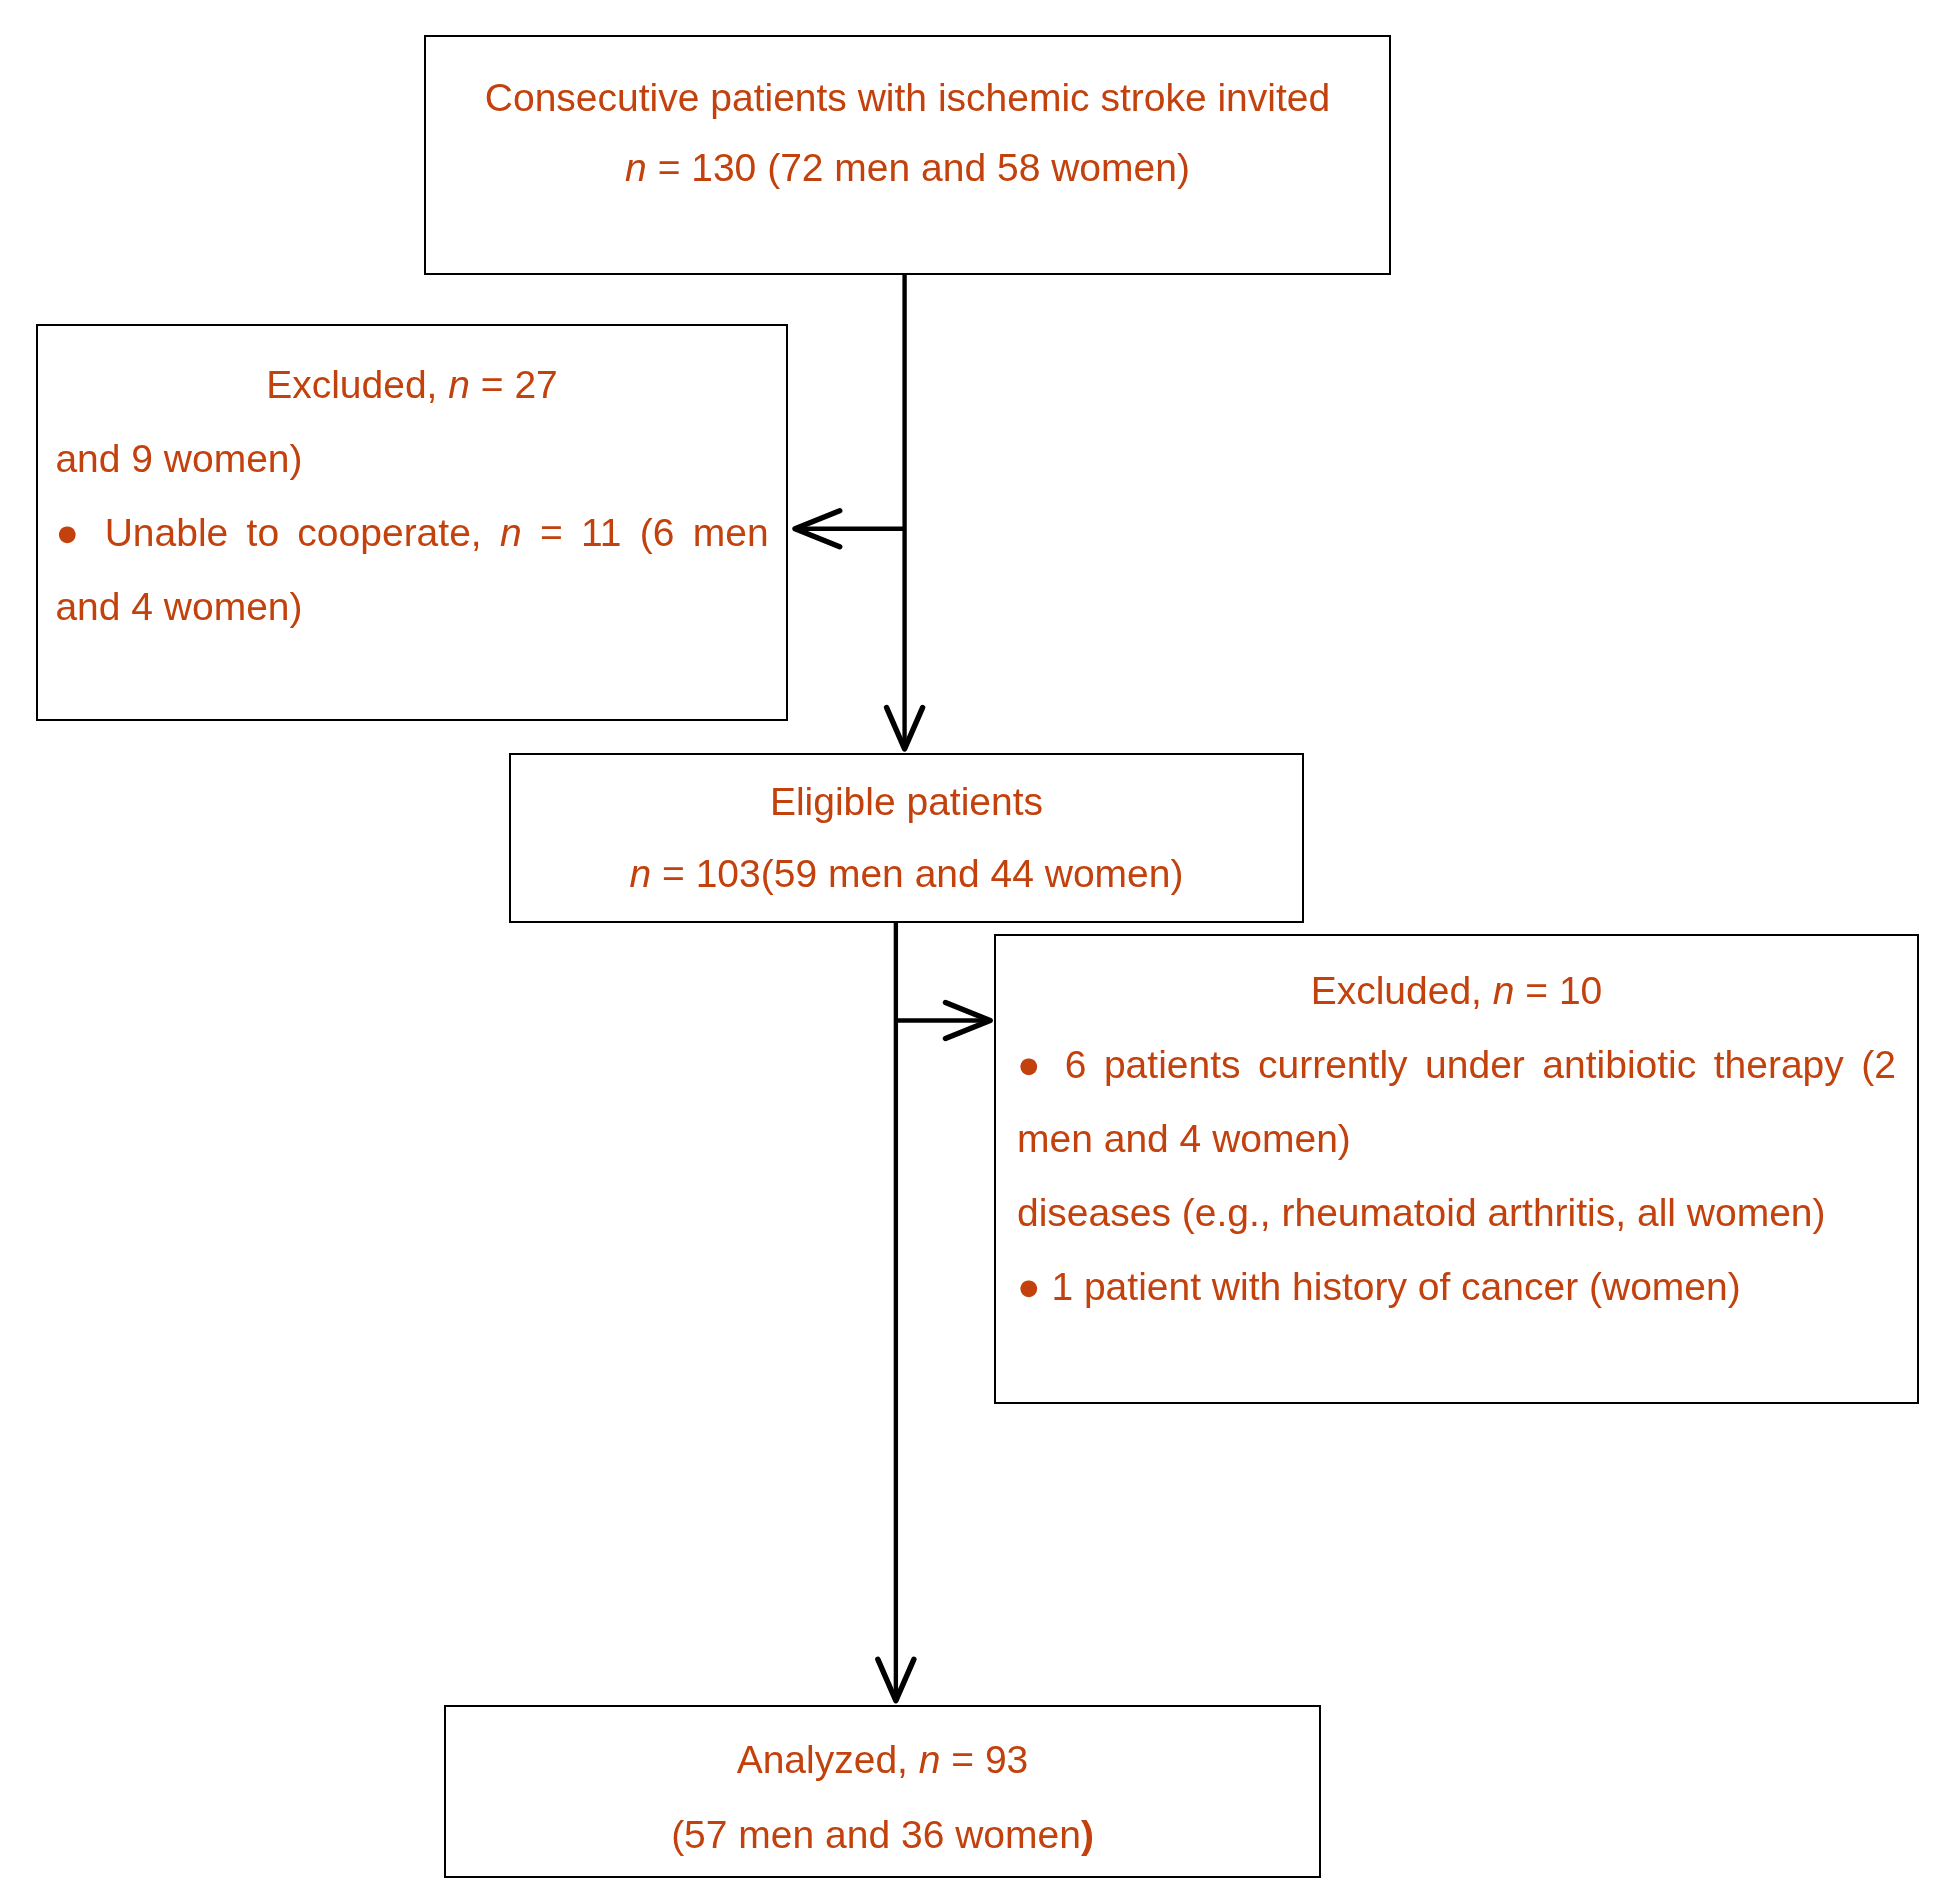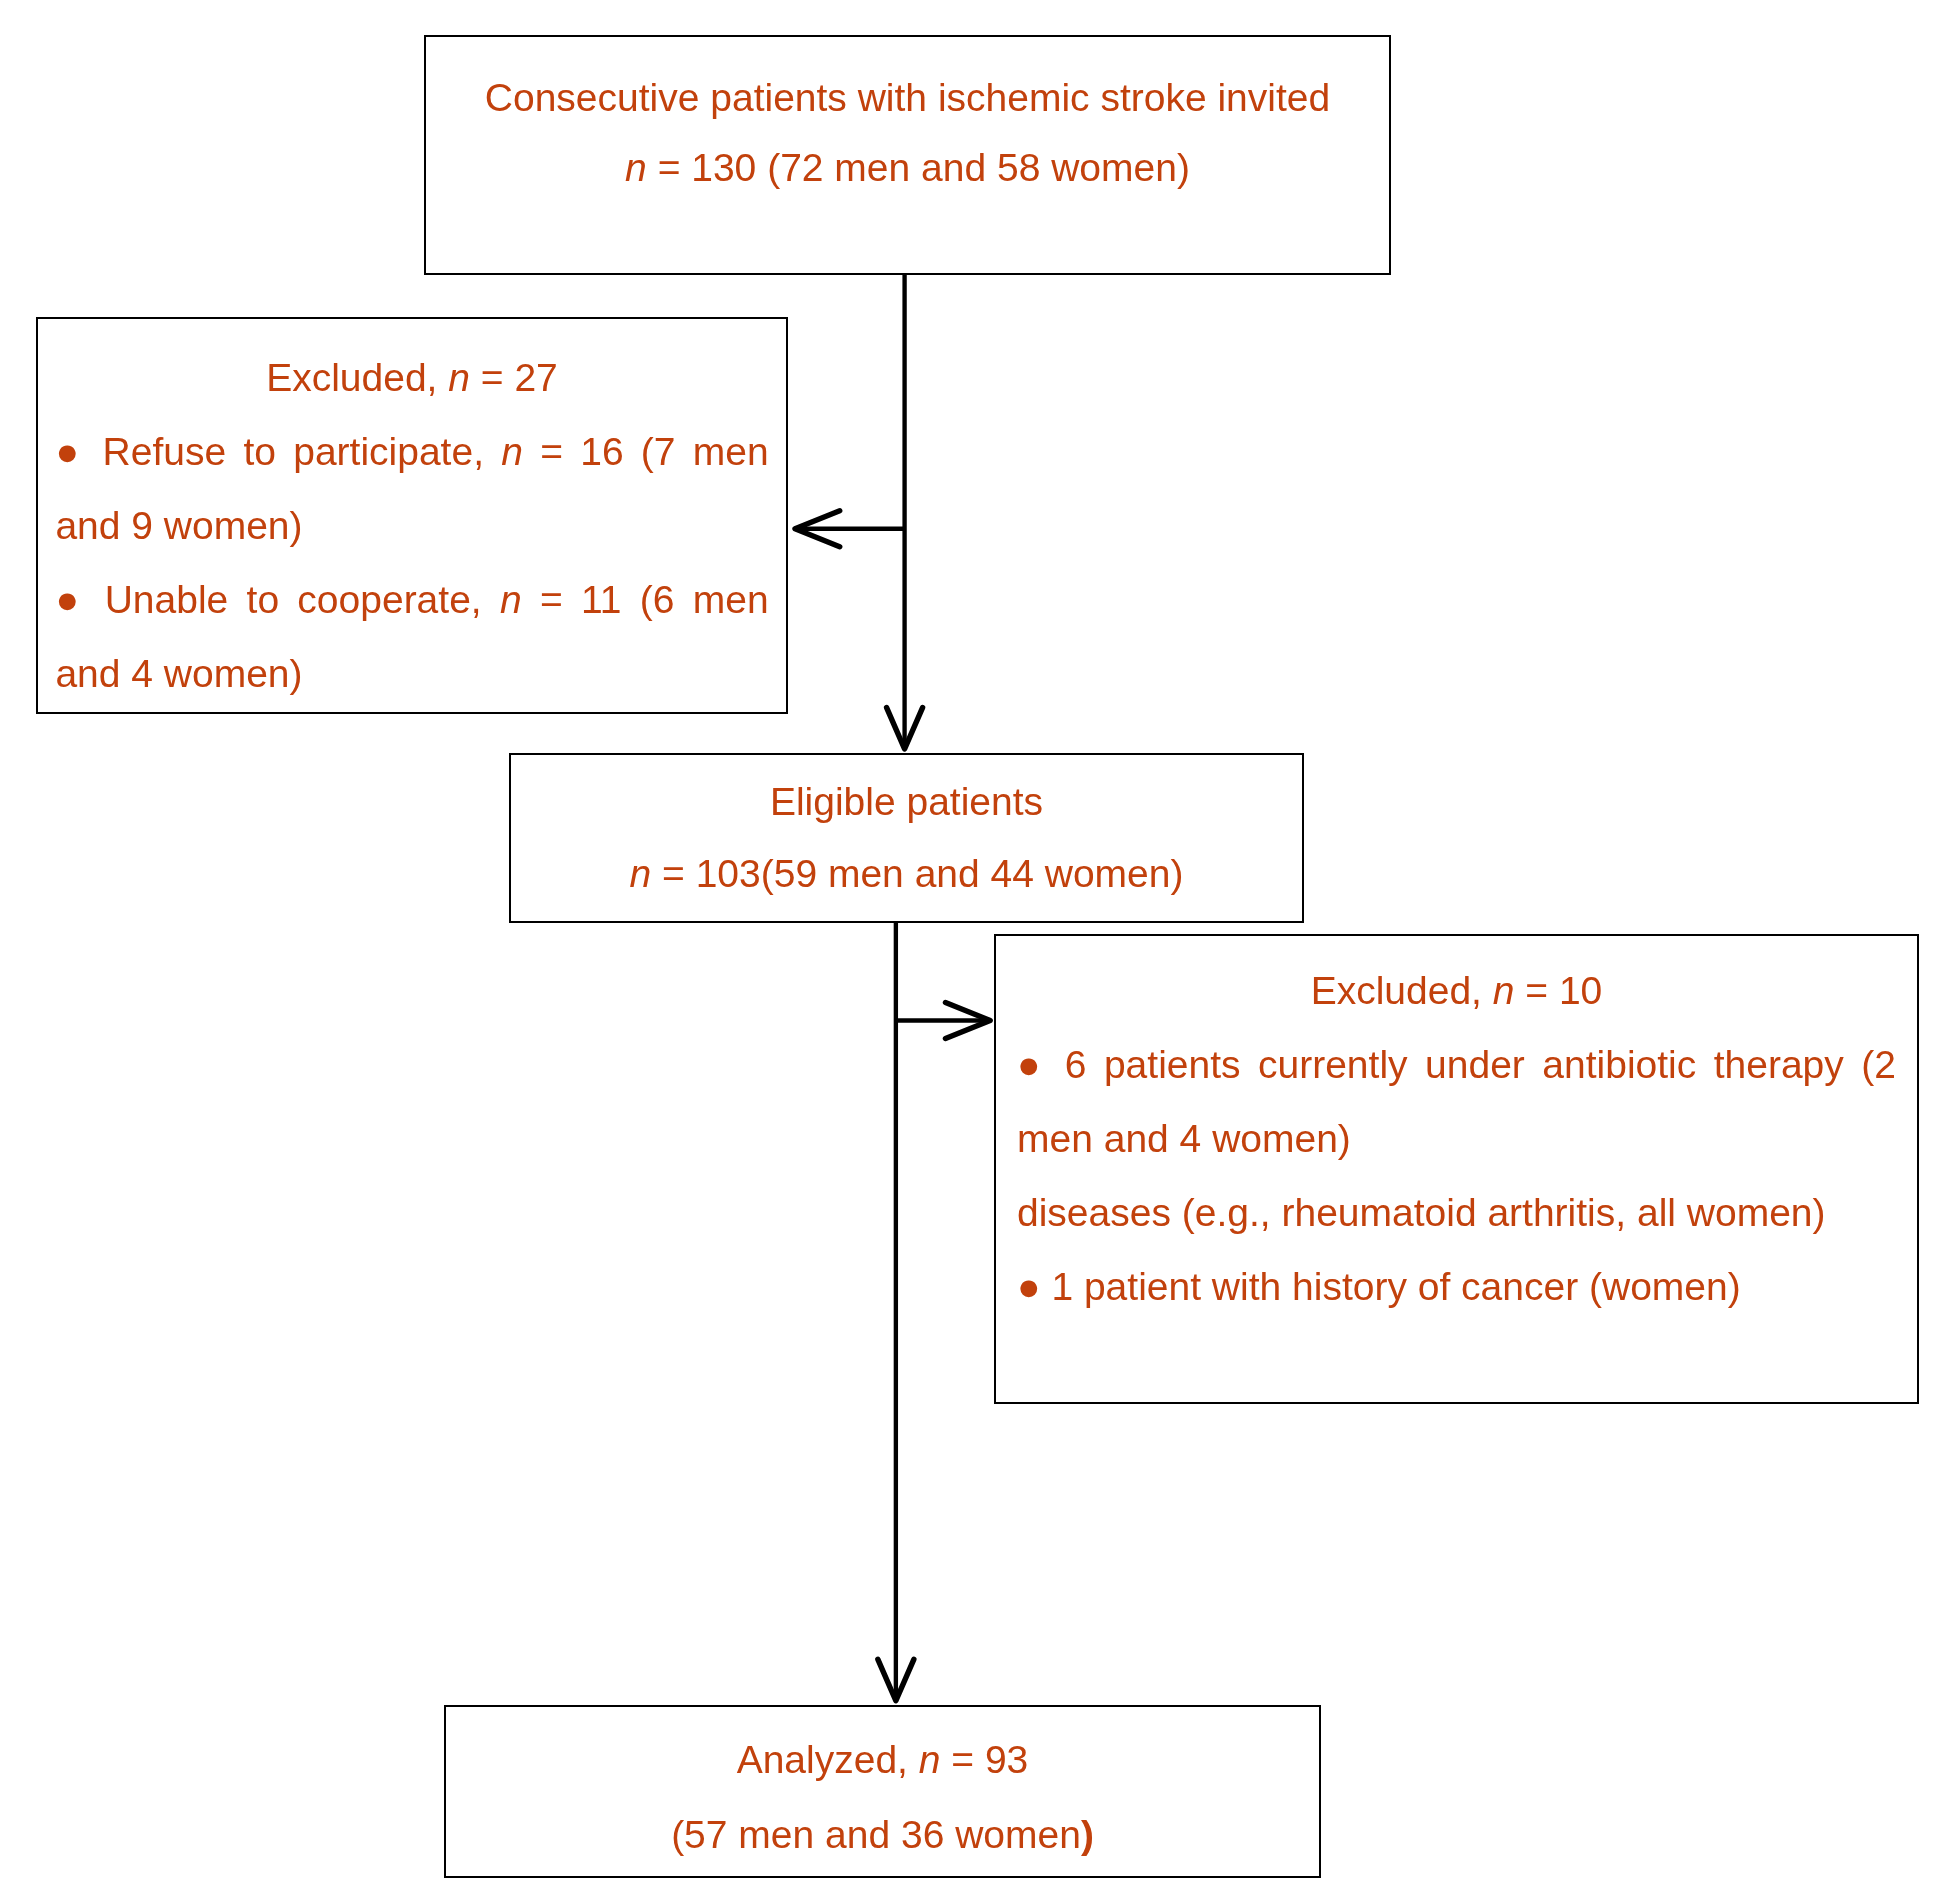--- a/index.html
+++ b/index.html
@@ -28,21 +28,21 @@
   .ln { white-space: normal; }
   .c { text-align: center; }
   .j { text-align: justify; text-align-last: justify; }
   .l { text-align: left; }
   .it { font-style: italic; }
   .b { font-weight: bold; }
 
   .box-invited   { left: 424px;  top: 35px;   width: 967px; height: 240px; line-height: 70px; padding-top: 26px; }
   .box-invited .ln { padding: 0 22px; }
 
-  .box-excluded-top { left: 36px; top: 317px; width: 752px; height: 397px; line-height: 74px; padding-top: 22.3px; }
+  .box-excluded-top { left: 36px; top: 324px; width: 752px; height: 397px; line-height: 74px; padding-top: 22.3px; }
   .box-excluded-top .ln { padding: 0 17.4px; }
 
   .box-eligible  { left: 509px;  top: 753px; width: 795px; height: 170px; line-height: 72px; padding-top: 11px; }
   .box-eligible .ln { padding: 0 22px; }
 
   .box-excluded-mid { left: 994px; top: 934px; width: 925px; height: 470px; line-height: 74px; padding-top: 18px; }
   .box-excluded-mid .ln { padding: 0 21px; }
 
   .box-analyzed  { left: 444px;  top: 1705px; width: 877px; height: 173px; line-height: 75px; padding-top: 15.3px; }
   .box-analyzed .ln { padding: 0 22px; }
@@ -71,21 +71,20 @@
     </g>
   </svg>
 
   <div class="box box-invited">
     <div class="ln c"><span>Consecutive patients with ischemic stroke invited</span></div>
     <div class="ln c"><span class="it">n</span><span> = 130 (72 men and 58 women)</span></div>
   </div>
 
   <div class="box box-excluded-top">
     <div class="ln c"><span>Excluded, </span><span class="it">n</span><span> = 27</span></div>
-    <div class="ln j"><span>● Refuse to participate, </span><span class="it">n</span><span> = 16 (7 men</span></div>
     <div class="ln l"><span>and 9 women)</span></div>
     <div class="ln j"><span>● Unable to cooperate, </span><span class="it">n</span><span> = 11 (6 men</span></div>
     <div class="ln l"><span>and 4 women)</span></div>
   </div>
 
   <div class="box box-eligible">
     <div class="ln c"><span>Eligible patients</span></div>
     <div class="ln c"><span class="it">n</span><span> = 103(59 men and 44 women)</span></div>
   </div>
 

